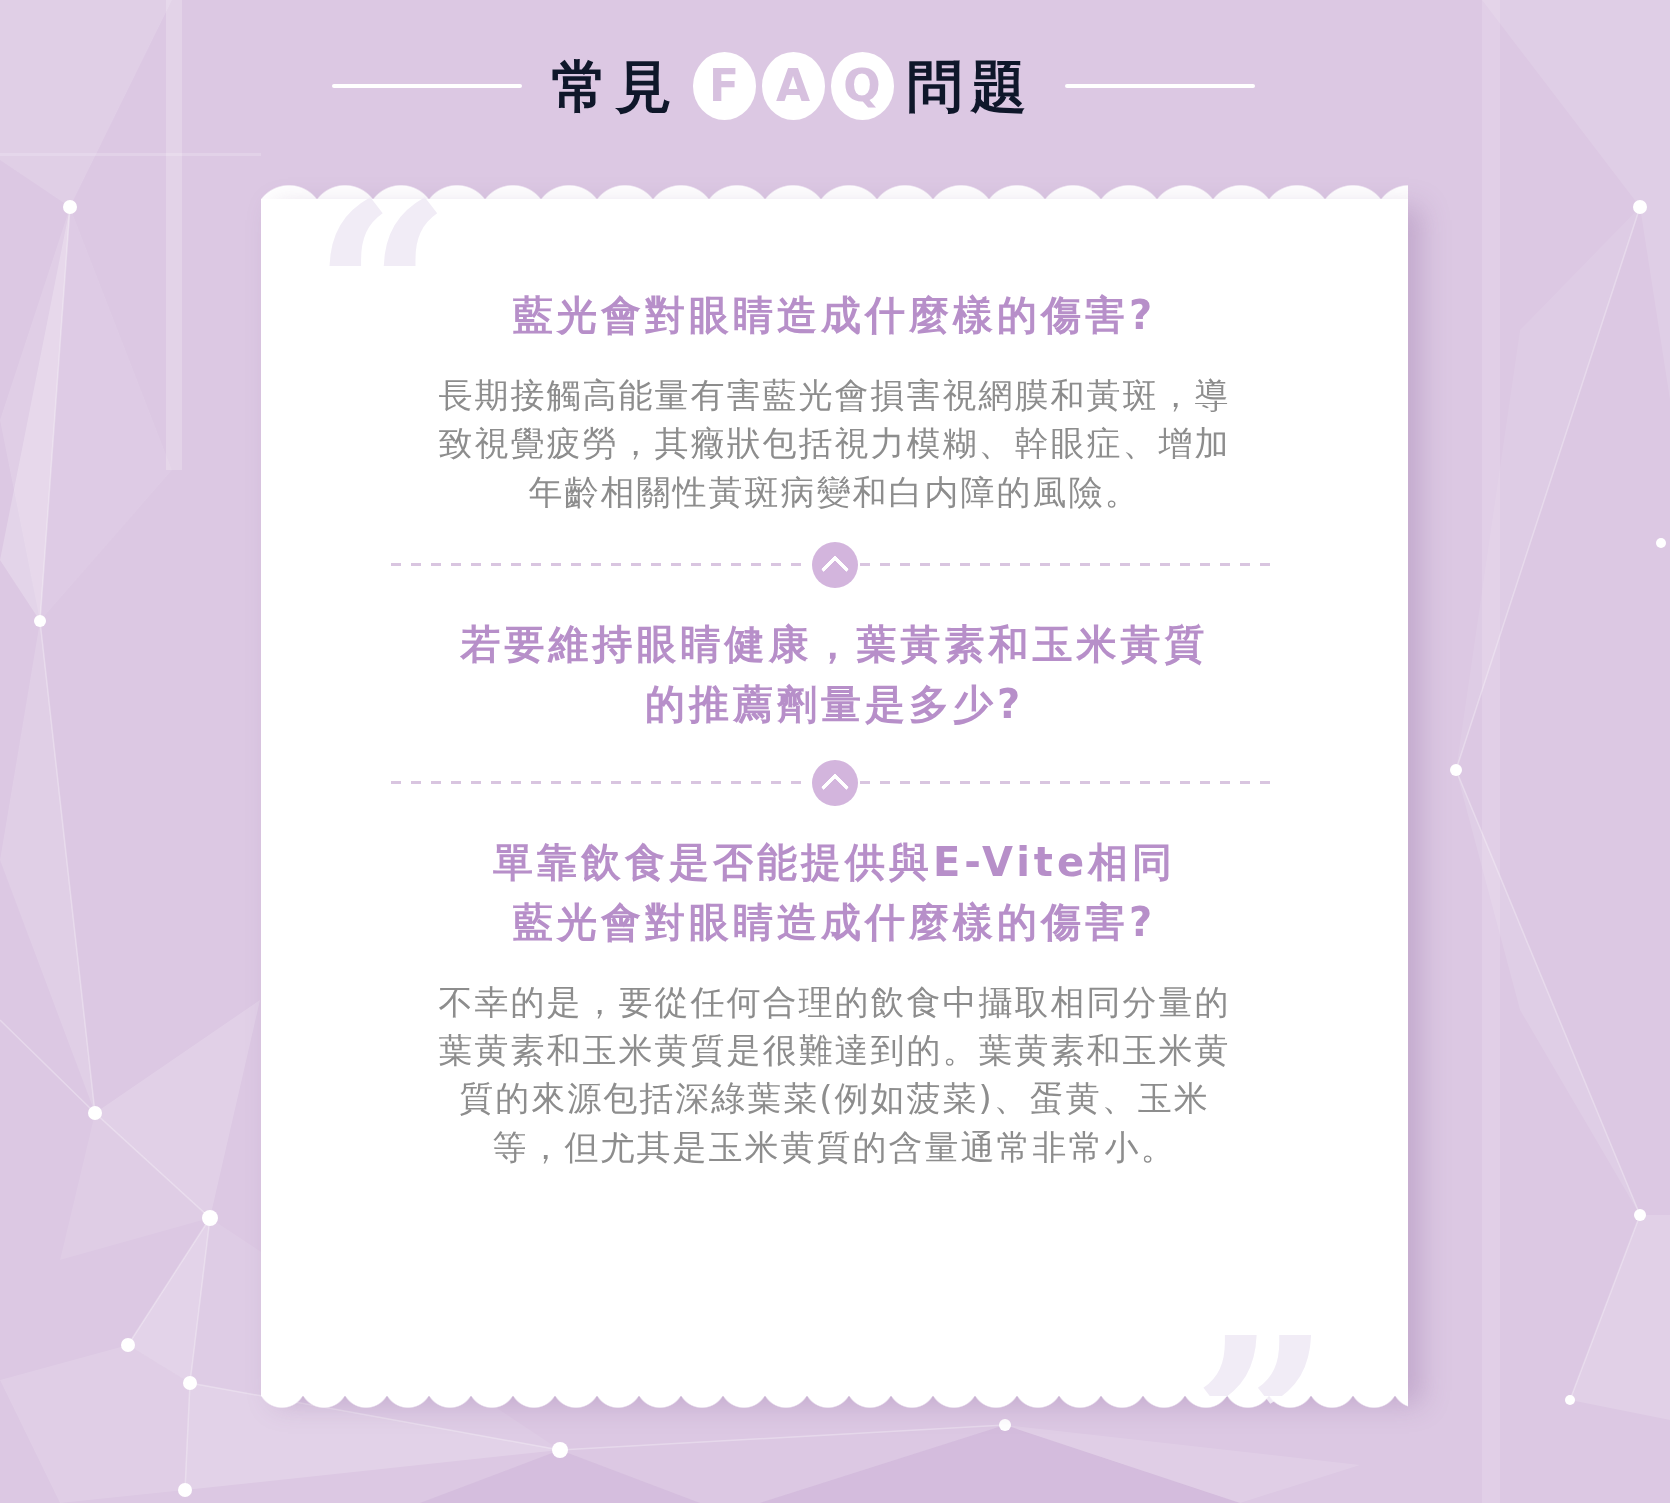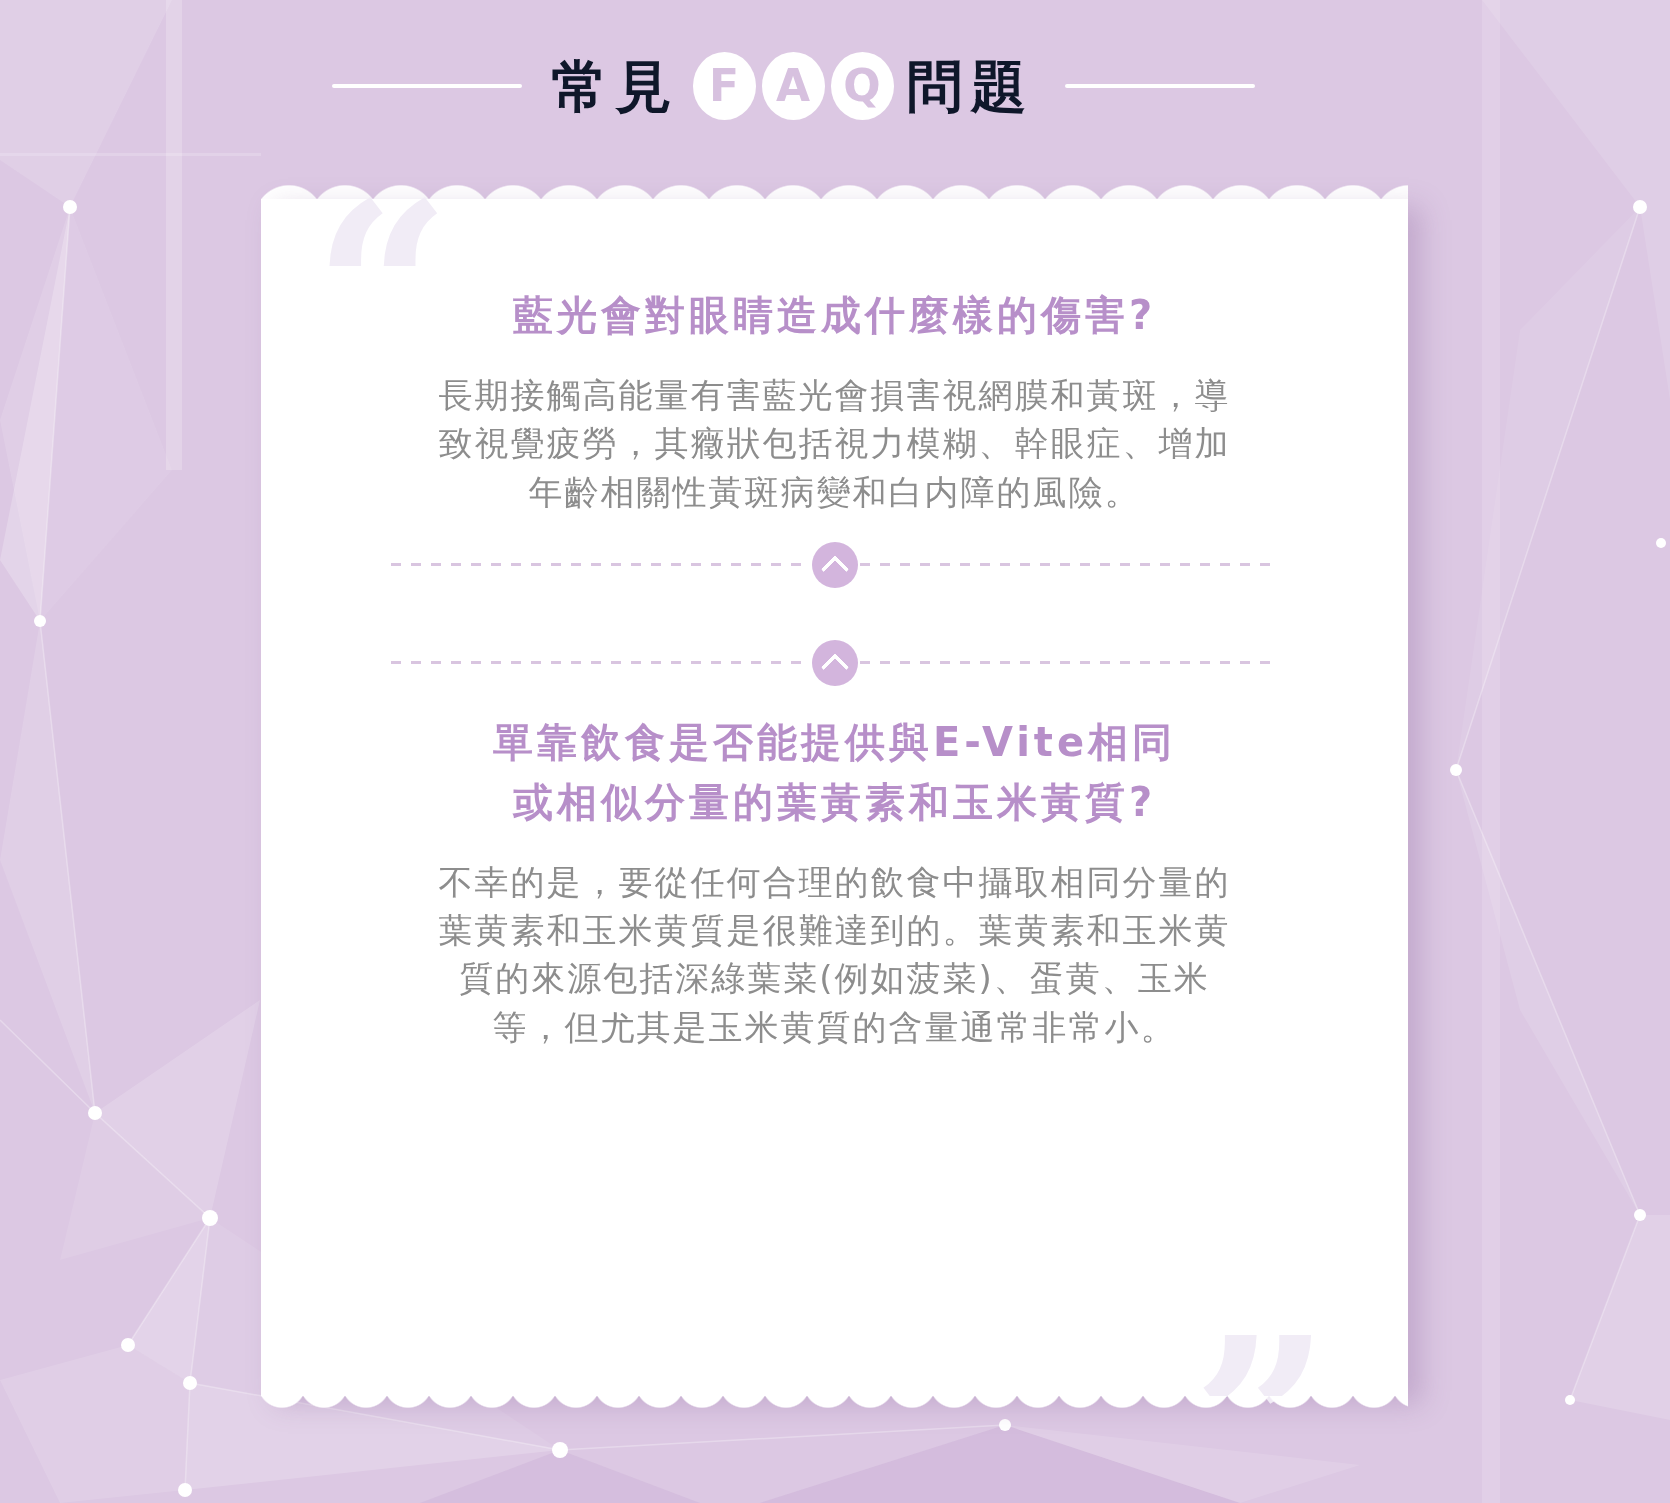--- a/index.html
+++ b/index.html
@@ -177,32 +177,34 @@
 
       <div class="divider">
         <span class="dash"></span>
         <span class="div-circle">
           <span class="chev"></span>
         </span>
         <span class="dash"></span>
       </div>
 
       <div class="faq-section">
+        <p class="question">若要維持眼睛健康，葉黃素和玉米黃質
+的推薦劑量是多少?</p>
       </div>
 
       <div class="divider">
         <span class="dash"></span>
         <span class="div-circle">
           <span class="chev"></span>
         </span>
         <span class="dash"></span>
       </div>
 
       <div class="faq-section">
         <p class="question">單靠飲食是否能提供與E-Vite相同
-或相似分量的葉黃素和玉米黃質?</p>
+藍光會對眼睛造成什麼樣的傷害?</p>
         <p class="answer wide">不幸的是，要從任何合理的飲食中攝取相同分量的葉黄素和玉米黄質是很難達到的。葉黄素和玉米黄質的來源包括深綠葉菜(例如菠菜)、蛋黄、玉米等，但尤其是玉米黄質的含量通常非常小。</p>
       </div>
 
     </div>
   </div>
   <div class="edge edge-bottom"></div>
 </div>
 
 </body></html>

